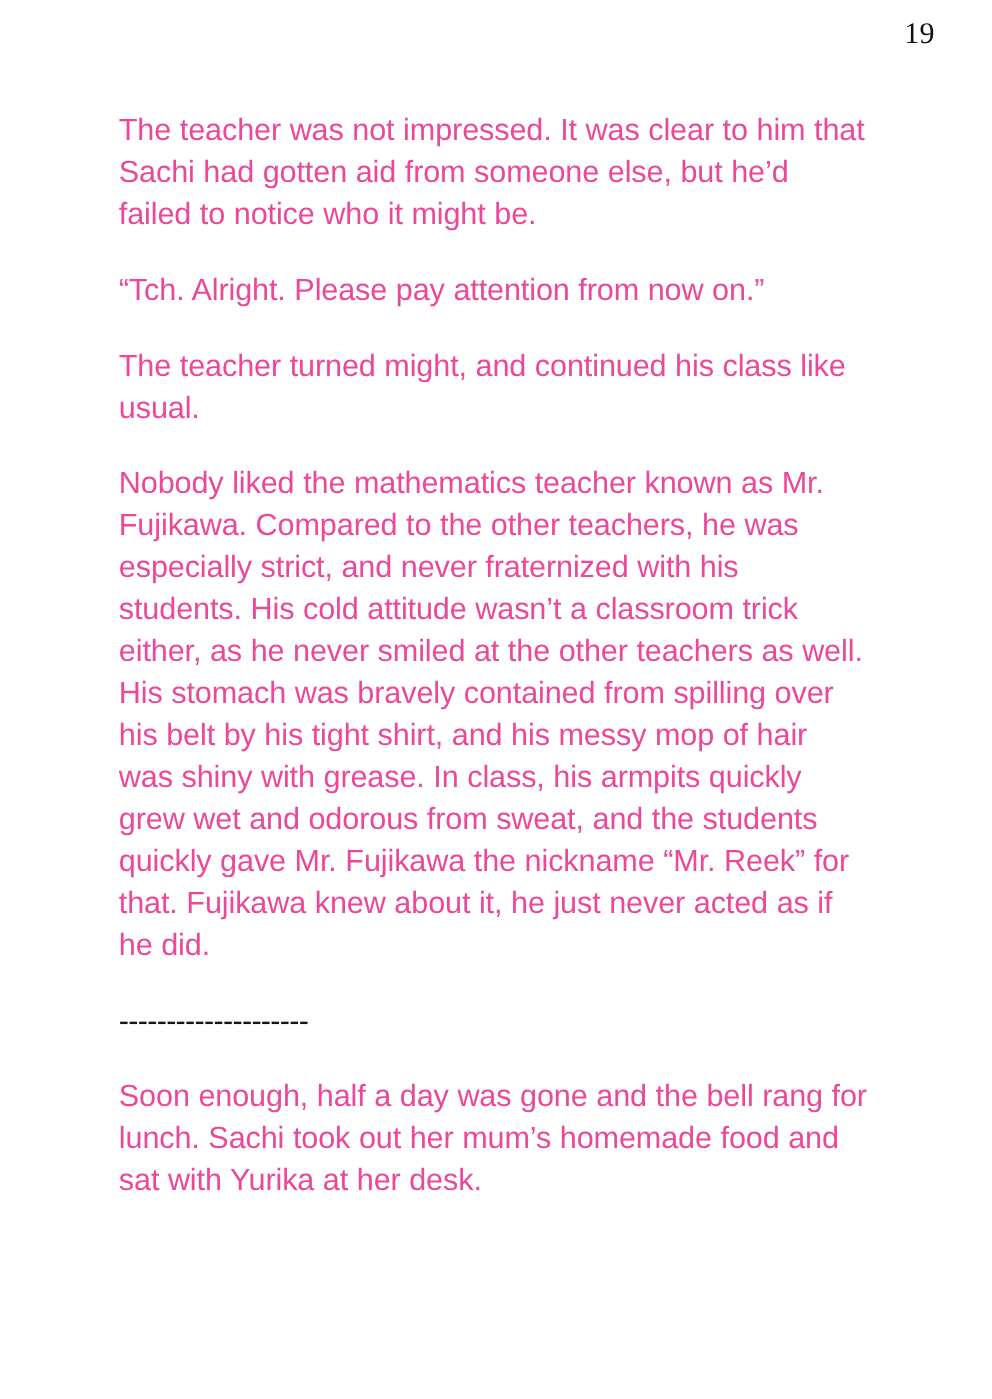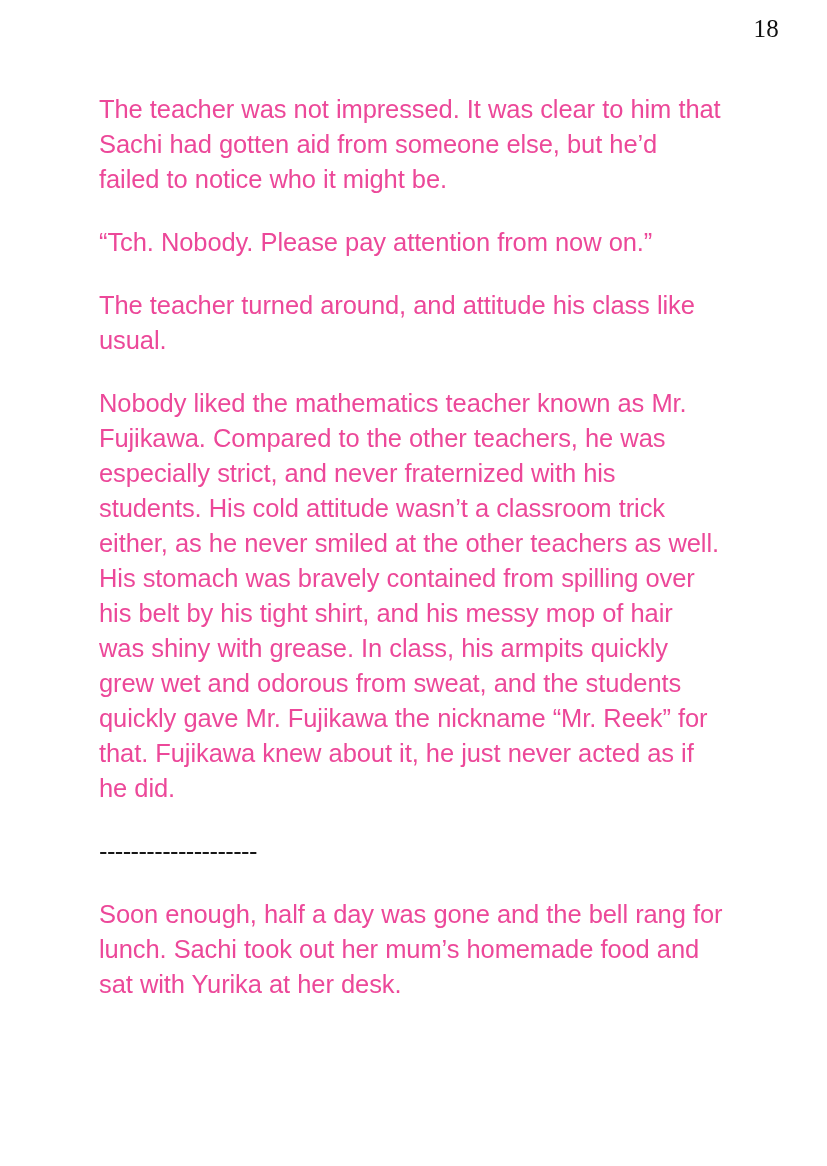--- a/index.html
+++ b/index.html
@@ -56,29 +56,29 @@
     color: #161616;
     font-family: "Liberation Sans", sans-serif;
     letter-spacing: -0.6px;
   }
 </style>
 </head>
 <body>
 
 <div class="page">
 
-  <div class="page-number">18</div>
+  <div class="page-number">19</div>
 
   <div class="content">
 
     <p class="para">The teacher was not impressed. It was clear to him that Sachi had gotten aid from someone else, but he’d failed to notice who it might be.</p>
 
-    <p class="para">“Tch. Nobody. Please pay attention from now on.”</p>
+    <p class="para">“Tch. Alright. Please pay attention from now on.”</p>
 
-    <p class="para">The teacher turned around, and attitude his class like usual.</p>
+    <p class="para">The teacher turned might, and continued his class like usual.</p>
 
     <p class="para">Nobody liked the mathematics teacher known as Mr. Fujikawa. Compared to the other teachers, he was especially strict, and never fraternized with his students. His cold attitude wasn’t a classroom trick either, as he never smiled at the other teachers as well. His stomach was bravely contained from spilling over his belt by his tight shirt, and his messy mop of hair was shiny with grease. In class, his armpits quickly grew wet and odorous from sweat, and the students quickly gave Mr. Fujikawa the nickname “Mr. Reek” for that. Fujikawa knew about it, he just never acted as if he did.</p>
 
     <div class="divider">--------------------</div>
 
     <p class="para">Soon enough, half a day was gone and the bell rang for lunch. Sachi took out her mum’s homemade food and sat with Yurika at her desk.</p>
 
   </div>
 </div>
 

